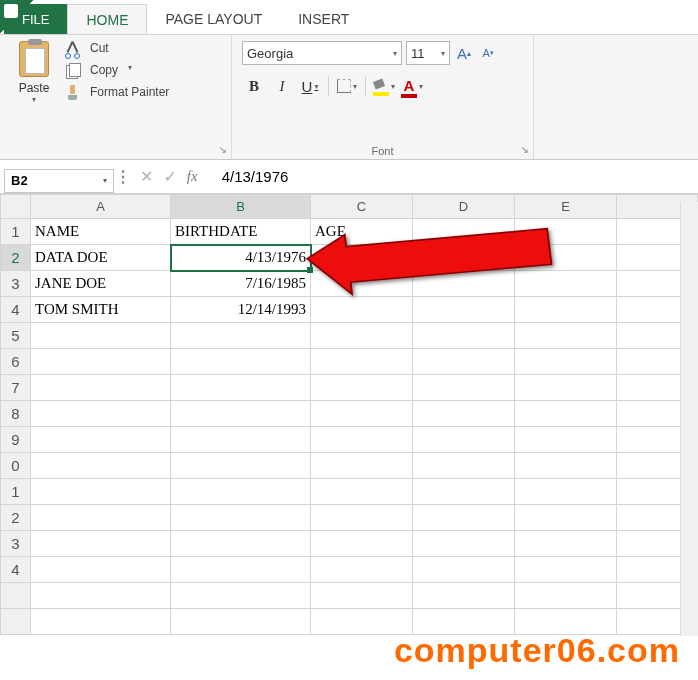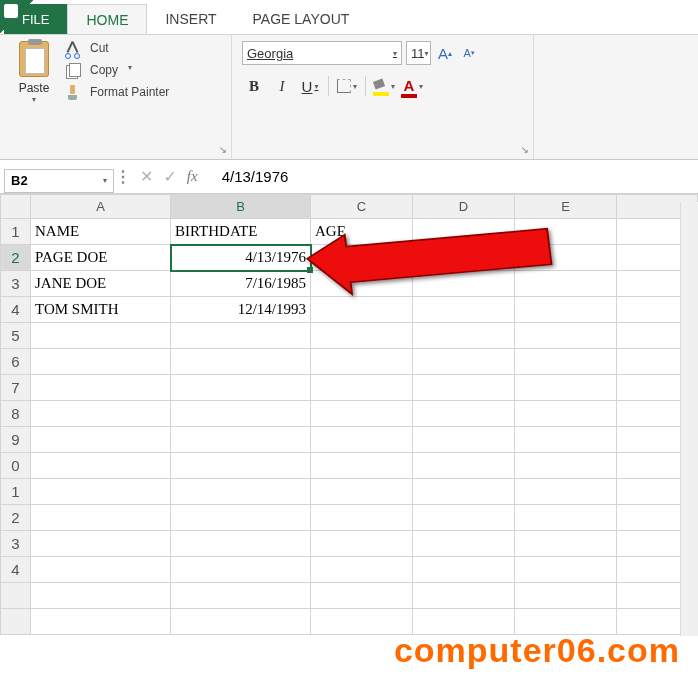--- a/index.html
+++ b/index.html
@@ -45,22 +45,22 @@
   .ic-brush::before{content:"";position:absolute;width:5px;height:9px;background:#e2b06a;top:0;left:6px;border-radius:1px;}
   .ic-brush::after{content:"";position:absolute;width:9px;height:5px;background:#9aa;top:10px;left:4px;border-radius:0 0 2px 2px;}
   .dd-tri{ font-size:8px; color:#666; margin-left:2px;}
   .launcher{ position:absolute; font-size:10px; color:#888; }
 
   
   .font-body{ display:flex; flex-direction:column; gap:10px; }
   .font-row{ display:flex; align-items:center; gap:4px;}
   .combo{ background:#fff; border:1px solid #b5b5b5; height:24px; display:flex; align-items:center; padding:0 4px; font-size:13px; color:#333;}
   .combo .dd{ margin-left:auto; font-size:8px; color:#666;}
-  .fn-name{ width:160px; font-family: Georgia, serif; text-decoration: underline;}
-  .fn-size{ width:25px;}
+  .fn-name{ width:160px; font-family: Georgia, serif;}
+  .fn-size{ width:44px;}
   .fa-inc,.fa-dec{ width:20px; height:24px; display:flex; align-items:center; justify-content:center; font-family:Georgia,serif; color:#3b6fb6; cursor:pointer;}
   .fa-inc{ font-size:15px;} .fa-dec{ font-size:11px;}
   .fmt-btn{ width:24px; height:22px; display:flex; align-items:center; justify-content:center; font-family:Georgia,serif; font-size:15px; color:#333; cursor:pointer; position:relative;}
   .fmt-u{ text-decoration: underline; }
   .sep-v{ width:1px; height:20px; background:#d0d0d0; margin:0 2px;}
   .border-ic{ width:14px; height:14px; border:1px solid #777; border-top:1px dashed #aaa; border-right:1px dashed #aaa;}
   .fill-ic{ position:relative; width:16px; height:14px;}
   .fill-ic::before{content:"";position:absolute;width:10px;height:8px;background:#888;transform:rotate(-20deg);top:1px;left:1px;}
   .fill-bar{position:absolute;bottom:-3px;left:0;width:16px;height:4px;background:#ffeb00;}
   .fontcolor-ic{ font-family:Georgia,serif; color:#c00; font-weight:bold; position:relative; width:16px; text-align:center;}
@@ -99,22 +99,22 @@
   .watermark{ position:absolute; bottom:10px; right:18px; font-size:34px; font-weight:bold; color:#ff6a00; letter-spacing:1px;}
 </style>
 </head>
 <body>
 
 <div class="qat"></div>
 
 <div class="ribbon-tabs">
   <div class="file-tab">FILE</div>
   <div class="tab active">HOME</div>
+  <div class="tab">PAGE LAYOUT</div>
   <div class="tab">INSERT</div>
-  <div class="tab">PAGE LAYOUT</div>
 </div>
 
 <div class="ribbon">
   <div class="group" style="width:232px; position:relative;">
     <div class="clipboard-body">
       <div class="paste-big">
         <div class="paste-icon">
           <div class="board">
               <div class="clip"></div>
               <div class="sheet"></div>
@@ -183,20 +183,21 @@
               <span class="fill-bar"></span>
             </span>
             <span class="dd-tri">▾</span>
           </div>
         <div class="fmt-btn">
             <span class="fontcolor-ic"><span>A</span><span class="fontcolor-bar"></span></span>
             <span class="dd-tri">▾</span>
           </div>
       </div>
     </div>
+    <div class="group-label">Font</div>
     <span class="launcher" style="right:4px; bottom:4px;">↘</span>
   </div>
 </div>
 
 <div class="fbar-row">
   <div class="namebox">
     <input value="B2" style="">
     <span class="dd">▾</span>
   </div>
   <div class="fx-dots">⋮</div>
@@ -235,21 +236,21 @@
         <td class="rowhdr">1</td>
         <td class="cell-text">NAME</td>
         <td class="cell-text">BIRTHDATE</td>
         <td class="cell-text">AGE</td>
         <td></td>
         <td></td>
           <td></td>
       </tr>
       <tr>
         <td class="rowhdr hl">2</td>
-        <td class="cell-text">PAGE DOE</td>
+        <td class="cell-text">DATA DOE</td>
         <td class="cell-text right sel">4/13/1976</td>
         <td></td>
         <td></td>
         <td></td>
           <td></td>
       </tr>
       <tr>
         <td class="rowhdr">3</td>
         <td class="cell-text">JANE DOE</td>
         <td class="cell-text right">7/16/1985</td>

